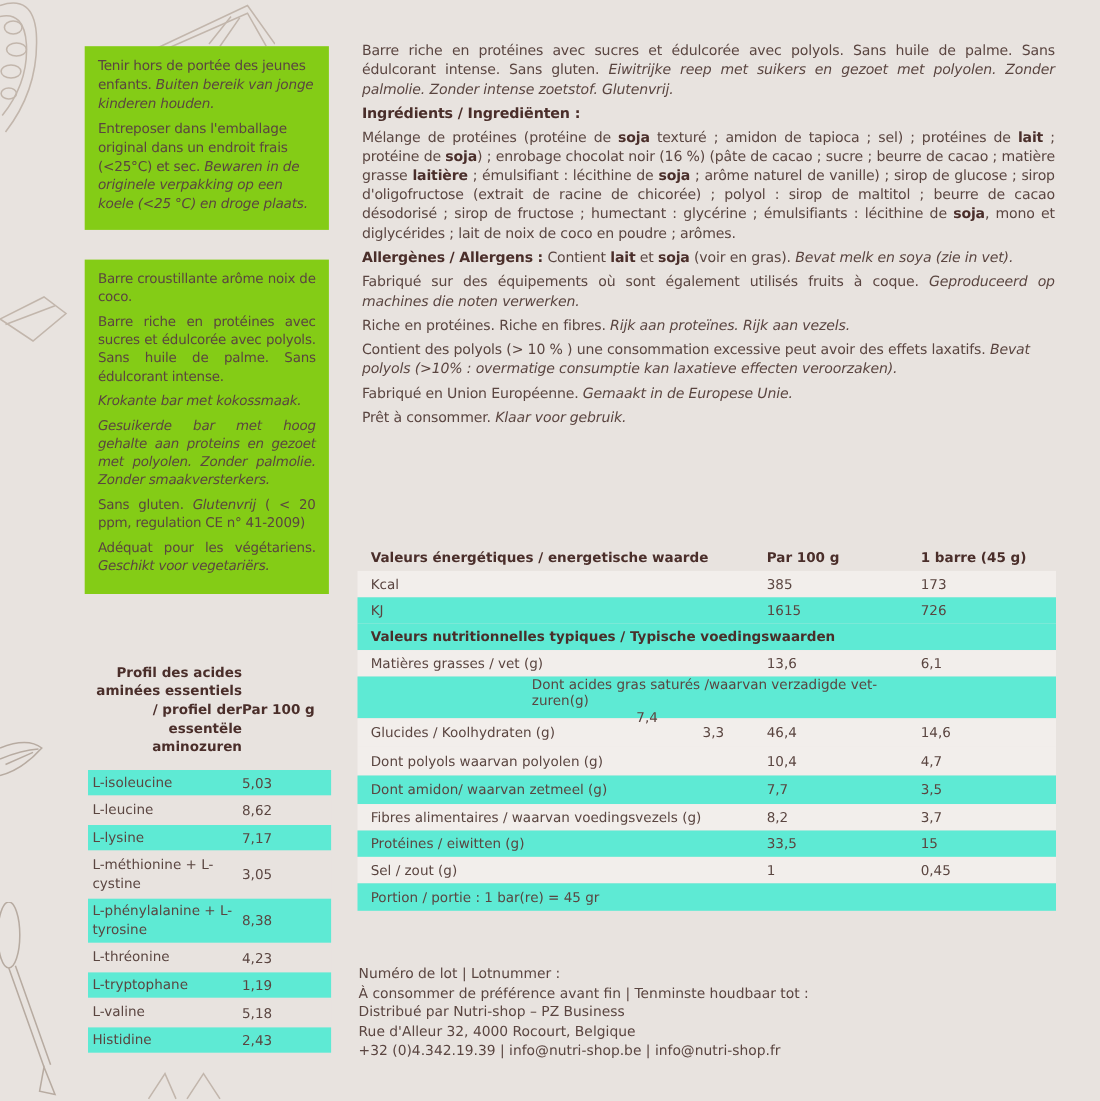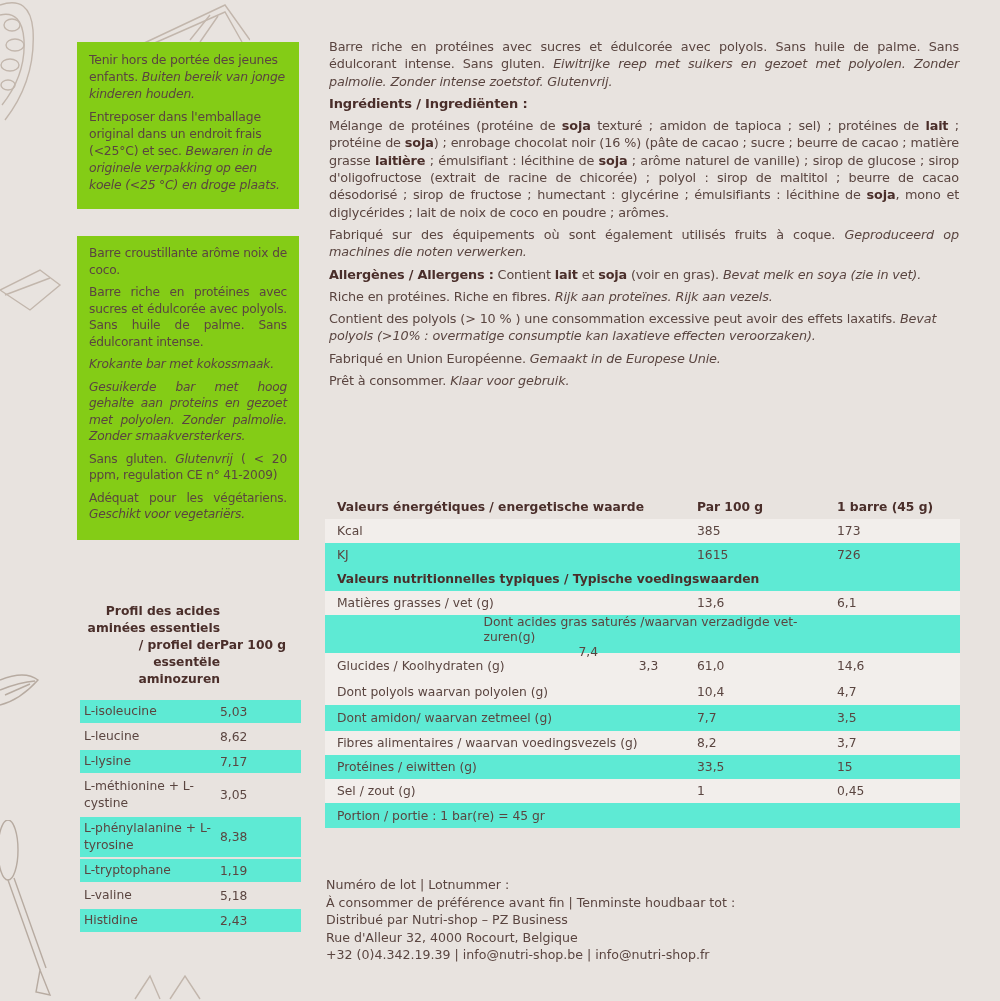--- a/index.html
+++ b/index.html
@@ -120,27 +120,27 @@
   </p>
 </div>
 
 <div id="right-text">
   <p class="p just">
     <span>Barre riche en protéines avec sucres et édulcorée avec polyols. Sans huile de palme. Sans édulcorant intense. Sans gluten.</span>
     <span class="it">Eiwitrijke reep met suikers en gezoet met polyolen. Zonder palmolie. Zonder intense zoetstof. Glutenvrij.</span>
   </p>
   <p class="p heading">Ingrédients / Ingrediënten :</p>
   <p class="p just" id="ingredients-text"><span>Mélange de protéines (protéine de </span><span class="b">soja</span><span> texturé ; amidon de tapioca ; sel) ; protéines de </span><span class="b">lait</span><span> ; protéine de </span><span class="b">soja</span><span>) ; enrobage chocolat noir (16 %) (pâte de cacao ; sucre ; beurre de cacao ; matière grasse </span><span class="b">laitière</span><span> ; émulsifiant : lécithine de </span><span class="b">soja</span><span> ; arôme naturel de vanille) ; sirop de glucose ; sirop d'oligofructose (extrait de racine de chicorée) ; polyol : sirop de maltitol ; beurre de cacao désodorisé ; sirop de fructose ; humectant : glycérine ; émulsifiants : lécithine de </span><span class="b">soja</span><span>, mono et diglycérides ; lait de noix de coco en poudre ; arômes.</span></p>
+  <p class="p">
+    <span class="b">Allergènes / Allergens :</span><span> Contient </span><span class="b">lait</span><span> et </span><span class="b">soja</span><span> (voir en gras).</span>
+    <span class="it">Bevat melk en soya (zie in vet).</span>
+  </p>
   <p class="p just">
     <span>Fabriqué sur des équipements où sont également utilisés fruits à coque.</span>
     <span class="it">Geproduceerd op machines die noten verwerken.</span>
-  </p>
-  <p class="p">
-    <span class="b">Allergènes / Allergens :</span><span> Contient </span><span class="b">lait</span><span> et </span><span class="b">soja</span><span> (voir en gras).</span>
-    <span class="it">Bevat melk en soya (zie in vet).</span>
   </p>
   <p class="p">
     <span>Riche en protéines. Riche en fibres.</span>
     <span class="it">Rijk aan proteïnes. Rijk aan vezels.</span>
   </p>
   <p class="p">
     <span>Contient des polyols (&gt; 10 %  ) une consommation excessive peut avoir des effets laxatifs.</span>
     <span class="it">Bevat polyols (&gt;10% : overmatige consumptie kan laxatieve effecten veroorzaken).</span>
   </p>
   <p class="p">
@@ -178,21 +178,21 @@
         <span class="c2">13,6</span>
         <span class="c3">6,1</span>
       </div>
       <div class="nrow dark" style="height: 38px; flex-direction: column;">
         <span class="c1" style="line-height: 15px; width: 330px;">Dont acides gras saturés /waarvan verzadigde vet-zuren(g)</span>
         <span class="c2">7,4</span>
         <span class="c3">3,3</span>
       </div>
       <div class="nrow light" style="height: 26px;">
         <span class="c1">Glucides / Koolhydraten (g)</span>
-        <span class="c2">61,0</span>
+        <span class="c2">46,4</span>
         <span class="c3">14,6</span>
       </div>
       <div class="nrow light" style="height: 26px;">
         <span class="c1"> Dont polyols waarvan polyolen (g)</span>
         <span class="c2">10,4</span>
         <span class="c3">4,7</span>
       </div>
       <div class="nrow dark" style="height: 26px;">
         <span class="c1">Dont amidon/ waarvan zetmeel (g)</span>
         <span class="c2">7,7</span>
@@ -237,20 +237,24 @@
         <span class="c1">L-lysine</span>
         <span class="c2">7,17</span>
       </div>
       <div class="arow dark" style="height: 40px; margin-bottom: 2px;">
         <span class="c1">L-méthionine + L-cystine</span>
         <span class="c2">3,05</span>
       </div>
       <div class="arow light" style="height: 40px; margin-bottom: 2px;">
         <span class="c1">L-phénylalanine + L-tyrosine</span>
         <span class="c2">8,38</span>
+      </div>
+      <div class="arow dark" style="height: 23px; margin-bottom: 2px;">
+        <span class="c1">L-thréonine</span>
+        <span class="c2">4,23</span>
       </div>
       <div class="arow light" style="height: 23px; margin-bottom: 2px;">
         <span class="c1">L-tryptophane</span>
         <span class="c2">1,19</span>
       </div>
       <div class="arow dark" style="height: 23px; margin-bottom: 2px;">
         <span class="c1">L-valine</span>
         <span class="c2">5,18</span>
       </div>
       <div class="arow light" style="height: 23px; margin-bottom: 2px;">

